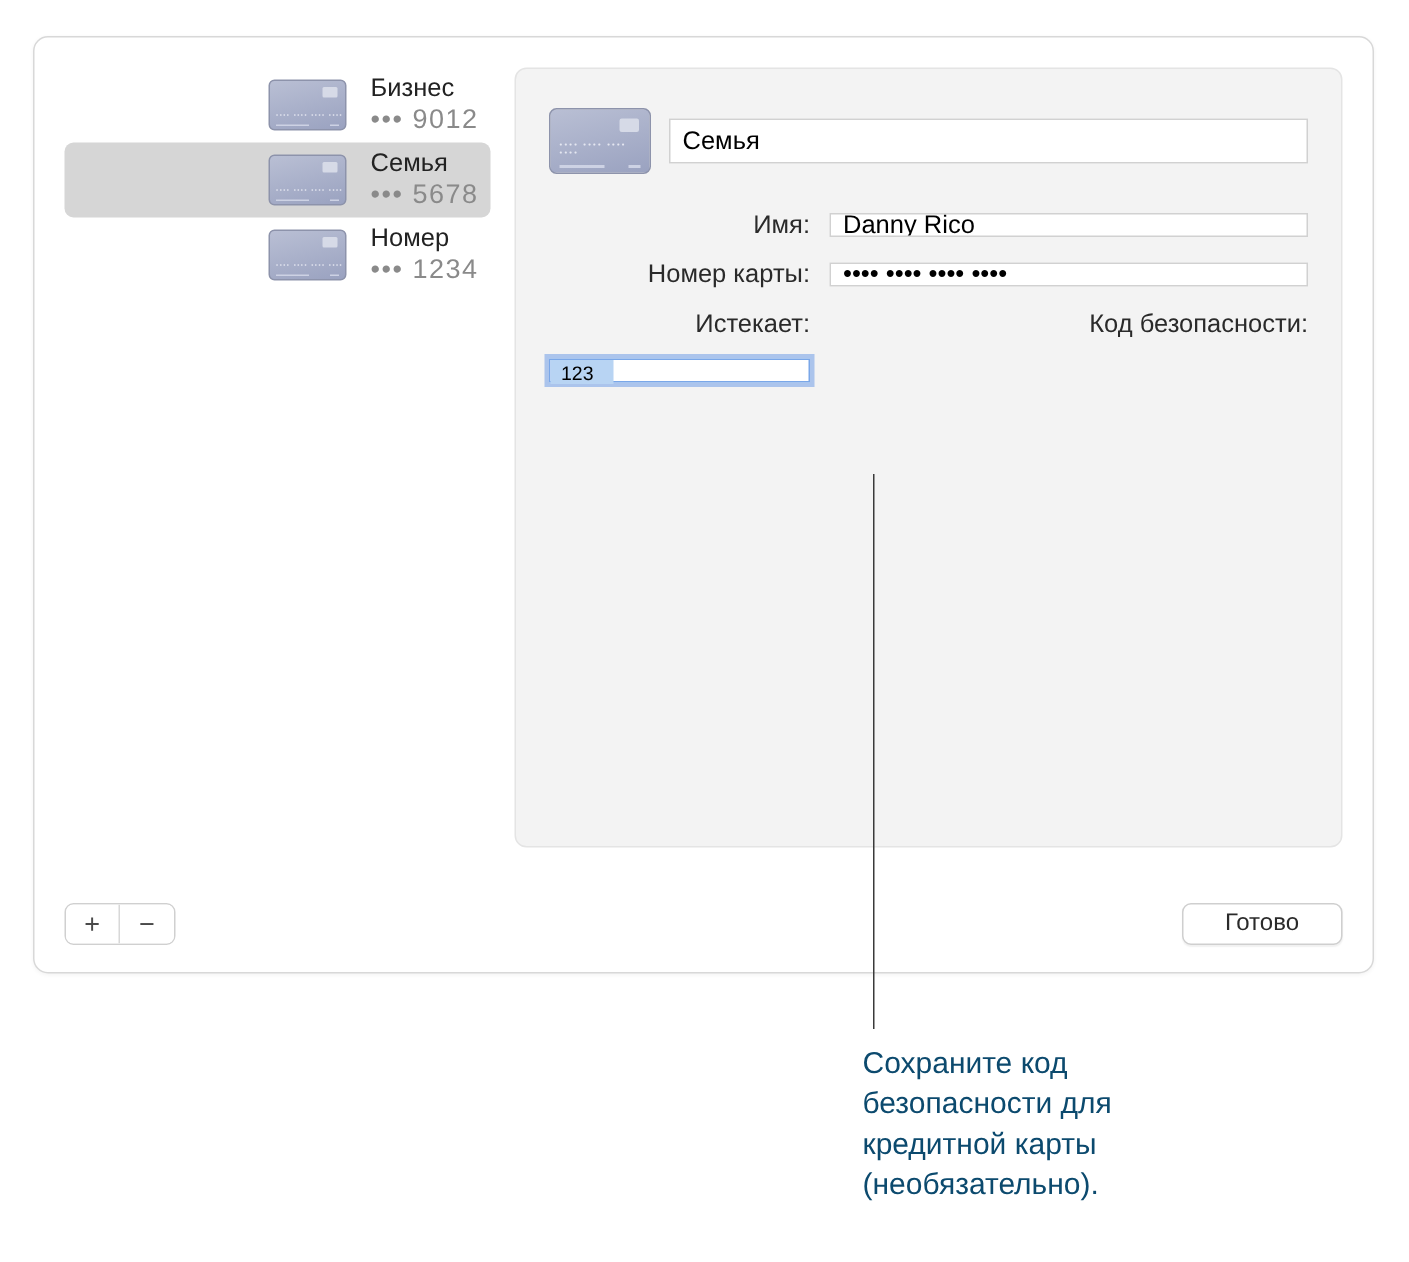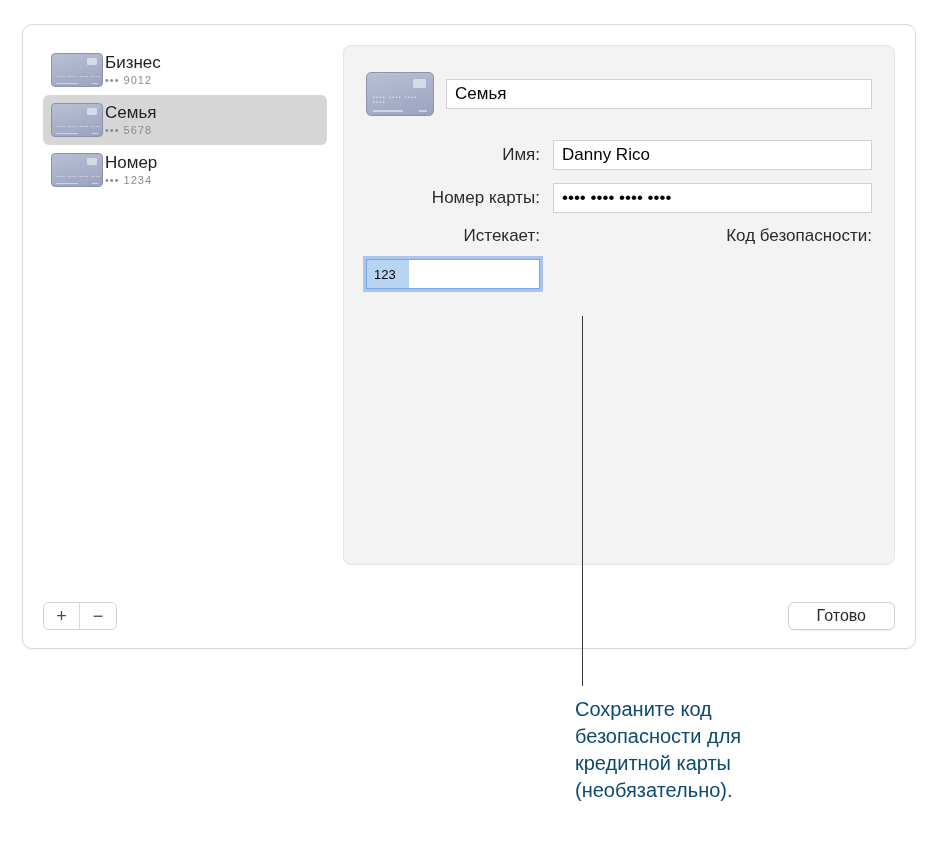--- a/index.html
+++ b/index.html
@@ -29,23 +29,24 @@
     }
     .sidebar {
       width: 284px;
       flex-shrink: 0;
     }
     .card-row {
       display: flex;
       align-items: center;
       height: 50px;
       padding: 0 8px;
-      gap: 2px;
+      gap: 16px;
       border-radius: 6px;
       cursor: default;
+      justify-content: flex-end;
     }
     .card-row.selected { background: #d6d6d6; }
     .card-icon {
       width: 52px;
       height: 34px;
       flex-shrink: 0;
     }
     .card-graphic {
       width: 52px;
       height: 34px;
@@ -85,21 +86,21 @@
     .card-graphic .line2 {
       position: absolute;
       right: 4px;
       bottom: 2px;
       width: 6px;
       height: 1.5px;
       background: #cdd2e4;
     }
     .card-info { display: flex; flex-direction: column; line-height: 1.2; }
     .card-name { font-size: 17px; color: #222; }
-    .card-number { font-size: 11px; color: #8a8a8a; letter-spacing: 1px; }
+    .card-number { font-size: 18px; color: #8a8a8a; letter-spacing: 1px; }
 
     .detail-panel {
       flex: 1;
       background: #f3f3f3;
       border: 1px solid #e4e4e4;
       border-radius: 8px;
       padding: 26px 22px;
     }
     .detail-header {
       display: flex;
@@ -173,21 +174,21 @@
       column-gap: 8px;
       align-items: center;
       gap: 13px;
     }
     .form-label {
       text-align: right;
       font-size: 17px;
       color: #2a2a2a;
     }
     .form-input {
-      height: 30px;
+      height: 16px;
       width: 100%;
       padding: 0 8px;
       font-size: 17px;
       border: 1px solid #d1d1d1;
       background: #fff;
       outline: none;
     }
     .form-input.focused {
       border: 1px solid #7aa7e8;
       box-shadow: 0 0 0 3px rgba(100,150,230,0.5);

